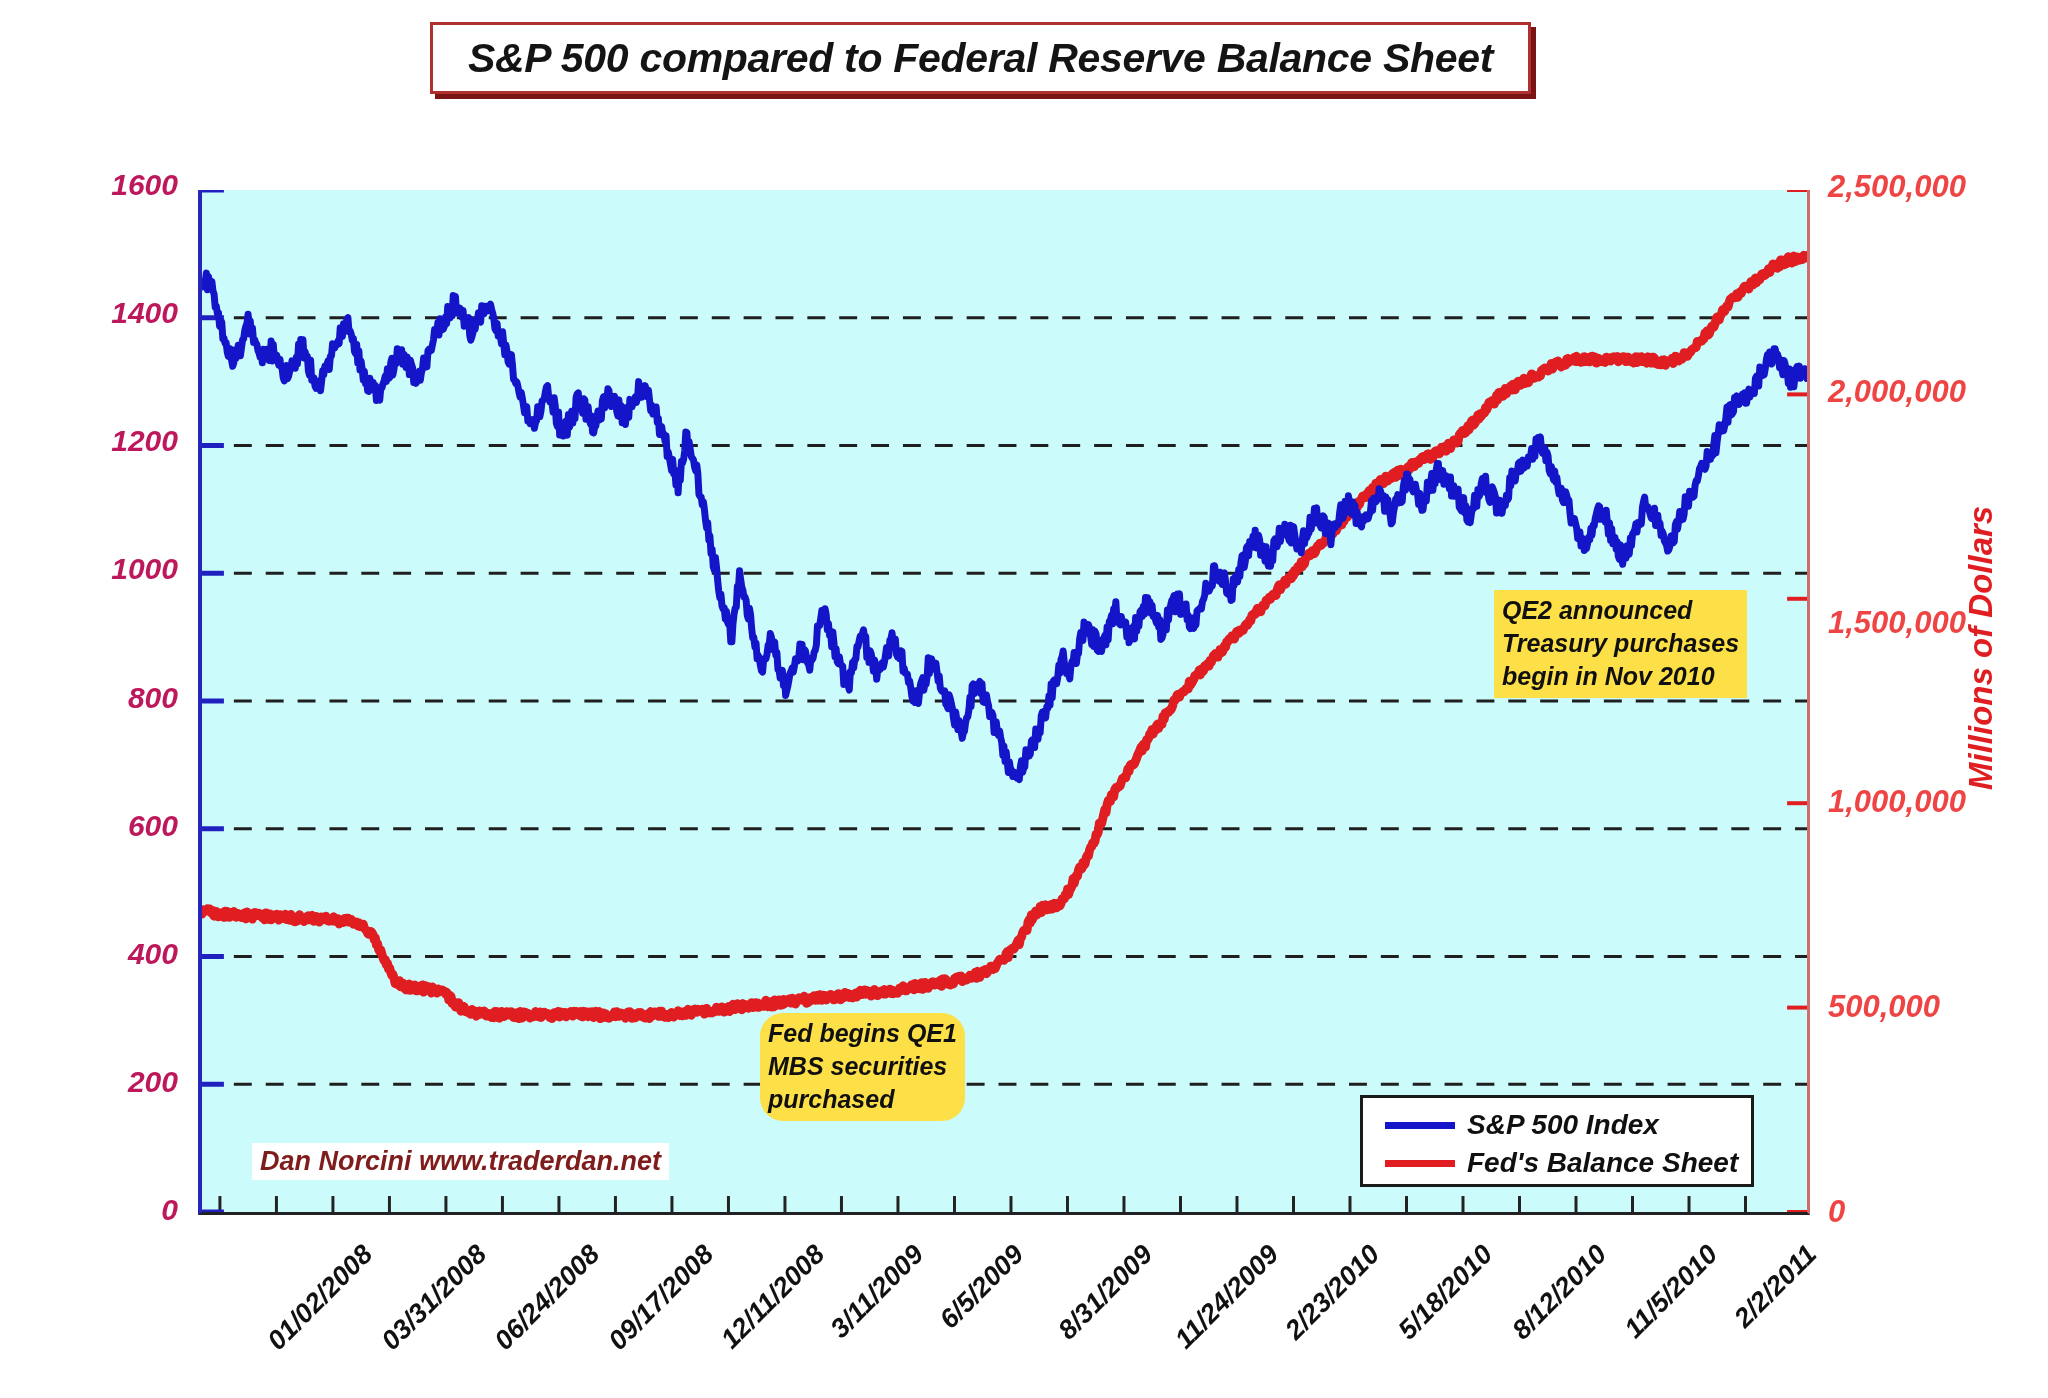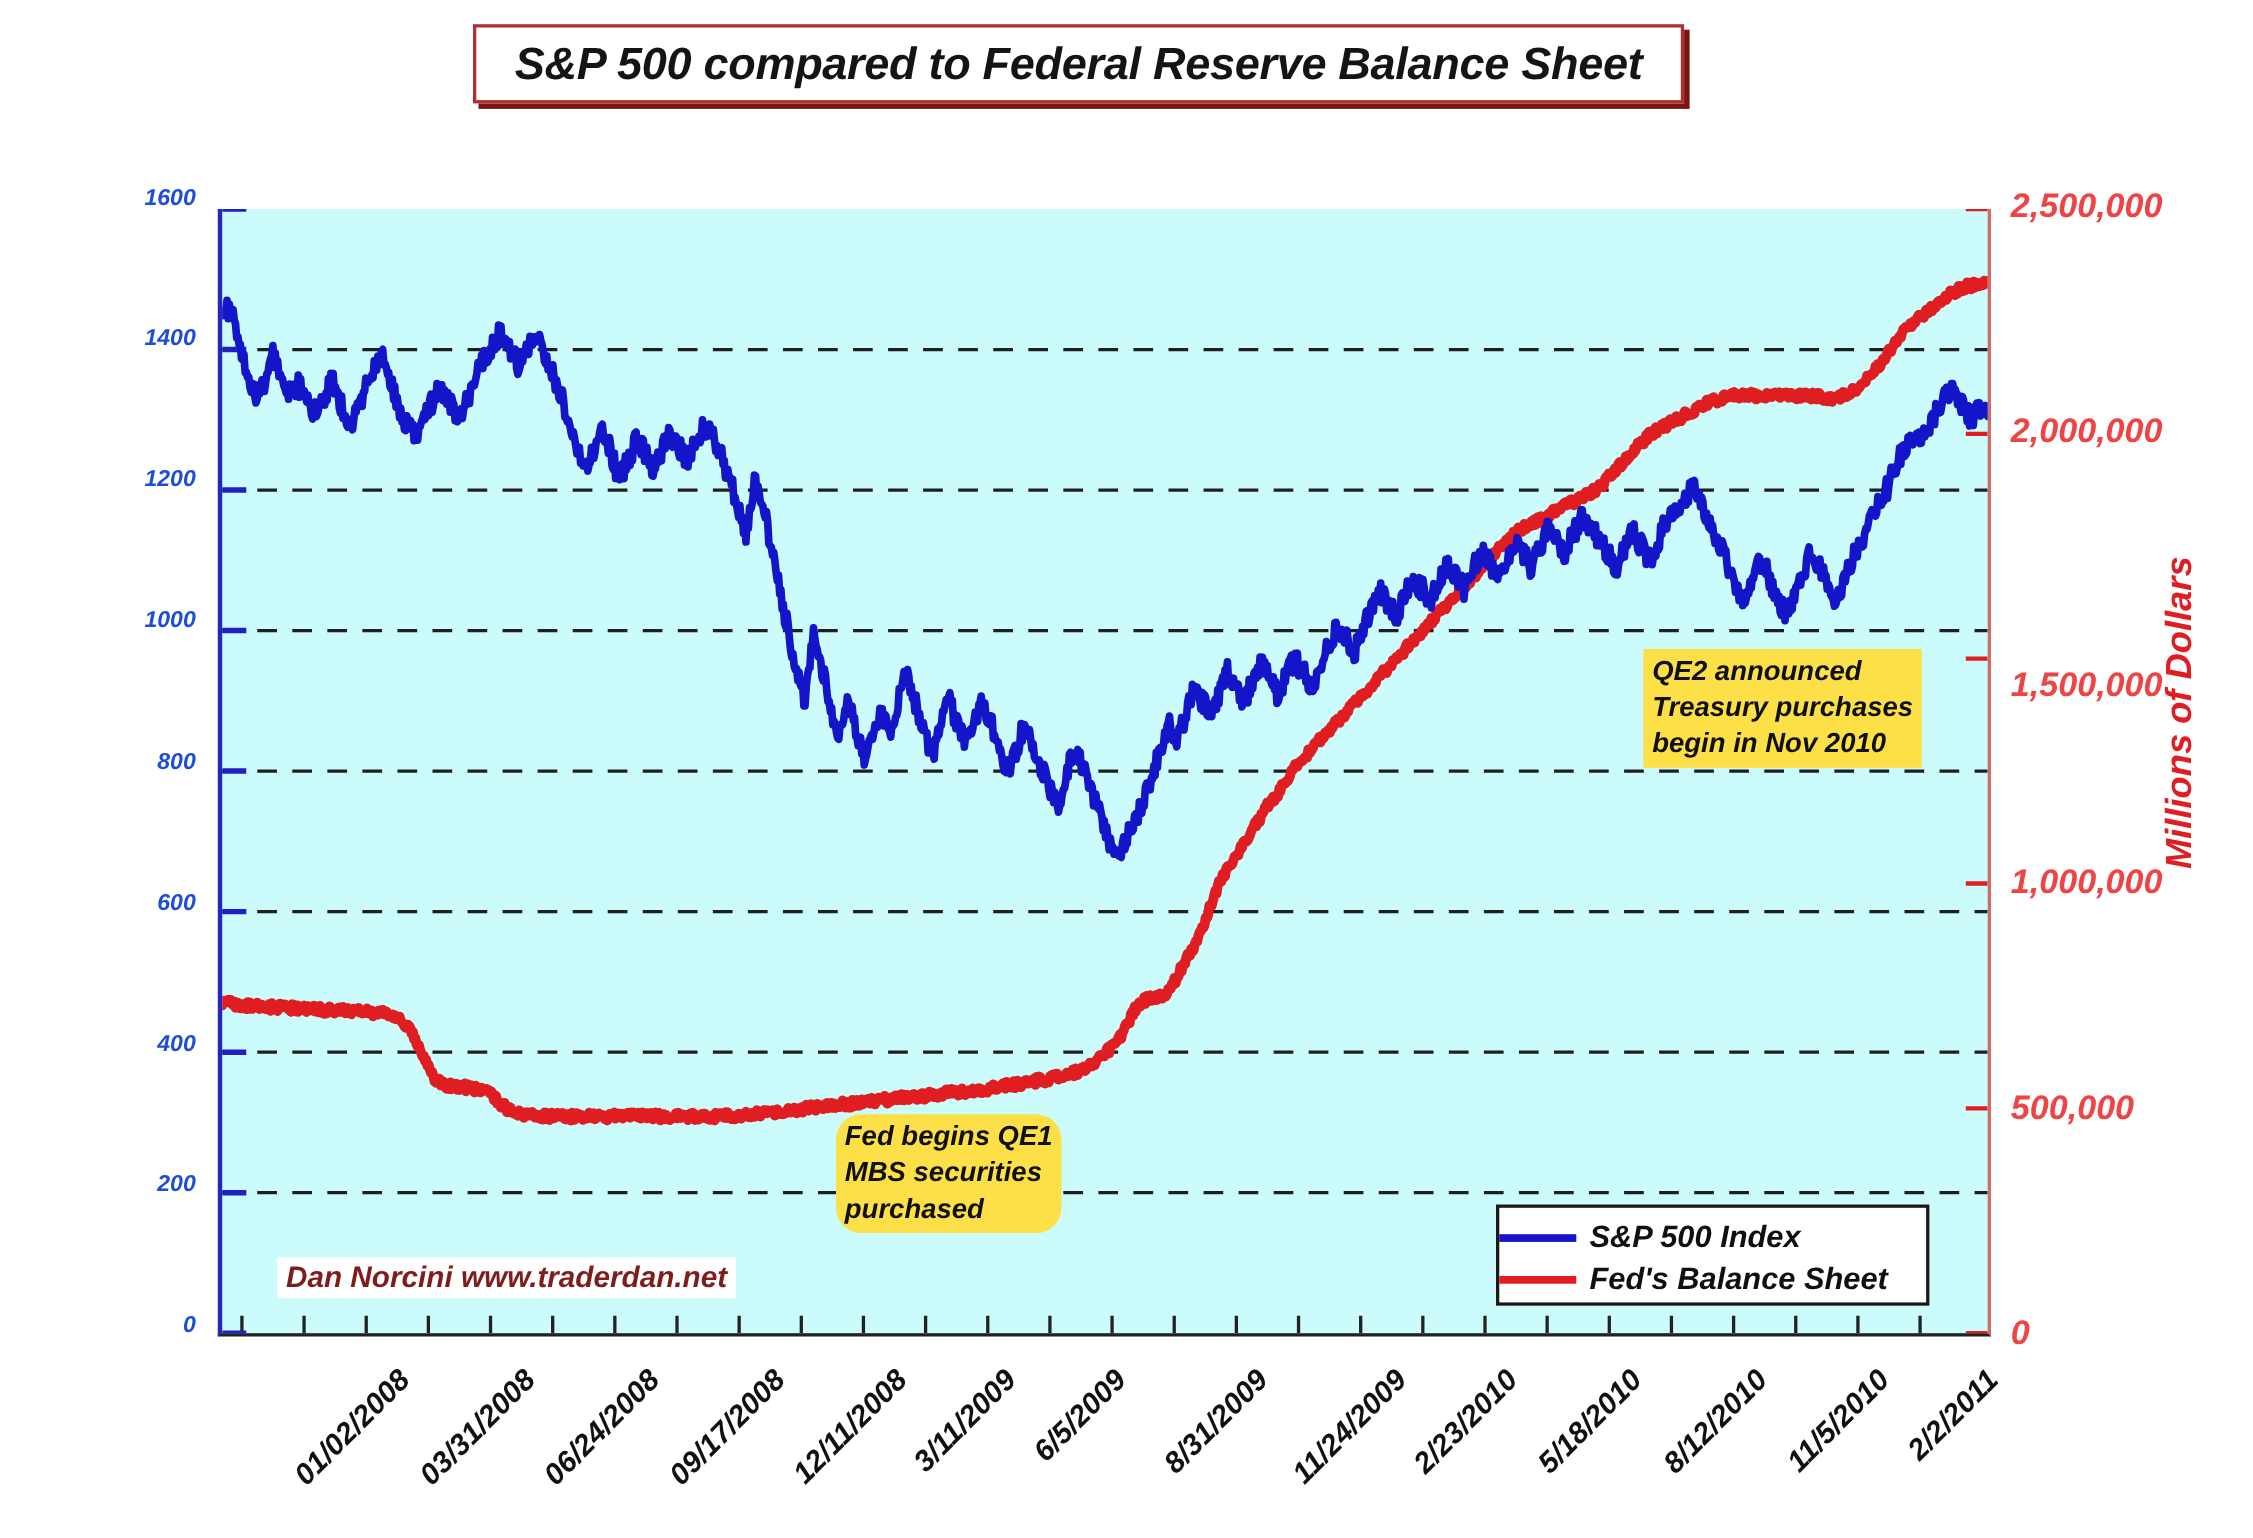--- a/index.html
+++ b/index.html
@@ -43,22 +43,22 @@
     background: #ccfbfb;
     border-left: 4px solid #2626bd;
     border-right: 3px solid #d06b6b;
     border-bottom: 3px solid #222222;
   }
   #plot-svg { position: absolute; left: 0; top: 0; width: 100%; height: 100%; display: block; }
 
   
   .ylabel-left {
     position: absolute;
-    font-size: 21px; font-weight: bold; font-style: italic;
-    color: #1d4ed8;
+    font-size: 30px; font-weight: bold; font-style: italic;
+    color: #be185d;
     text-align: right;
     white-space: nowrap;
   }
   .ylabel-right {
     position: absolute;
     font-size: 31px; font-weight: bold; font-style: italic;
     color: #ef4444;
     text-align: left;
     white-space: nowrap;
   }
@@ -117,21 +117,21 @@
 
   
   #legend {
     position: absolute;
     left: 1360px; top: 1095px;
     width: 394px; height: 92px;
     background: #ffffff;
     border: 3px solid #1a1a1a;
     padding: 8px 0 0 0;
   }
-  .legend-row { display: flex; align-items: center; height: 38px; }
+  .legend-row { display: flex; align-items: center; height: 38px; padding-left: 22px; }
   .legend-swatch { width: 70px; height: 7px; margin-right: 12px; flex: none; }
   .legend-text {
     font-size: 28px; font-weight: bold; font-style: italic;
     color: #101010; white-space: nowrap;
   }
 </style>
 </head>
 <body>
 
 <div id="root">

